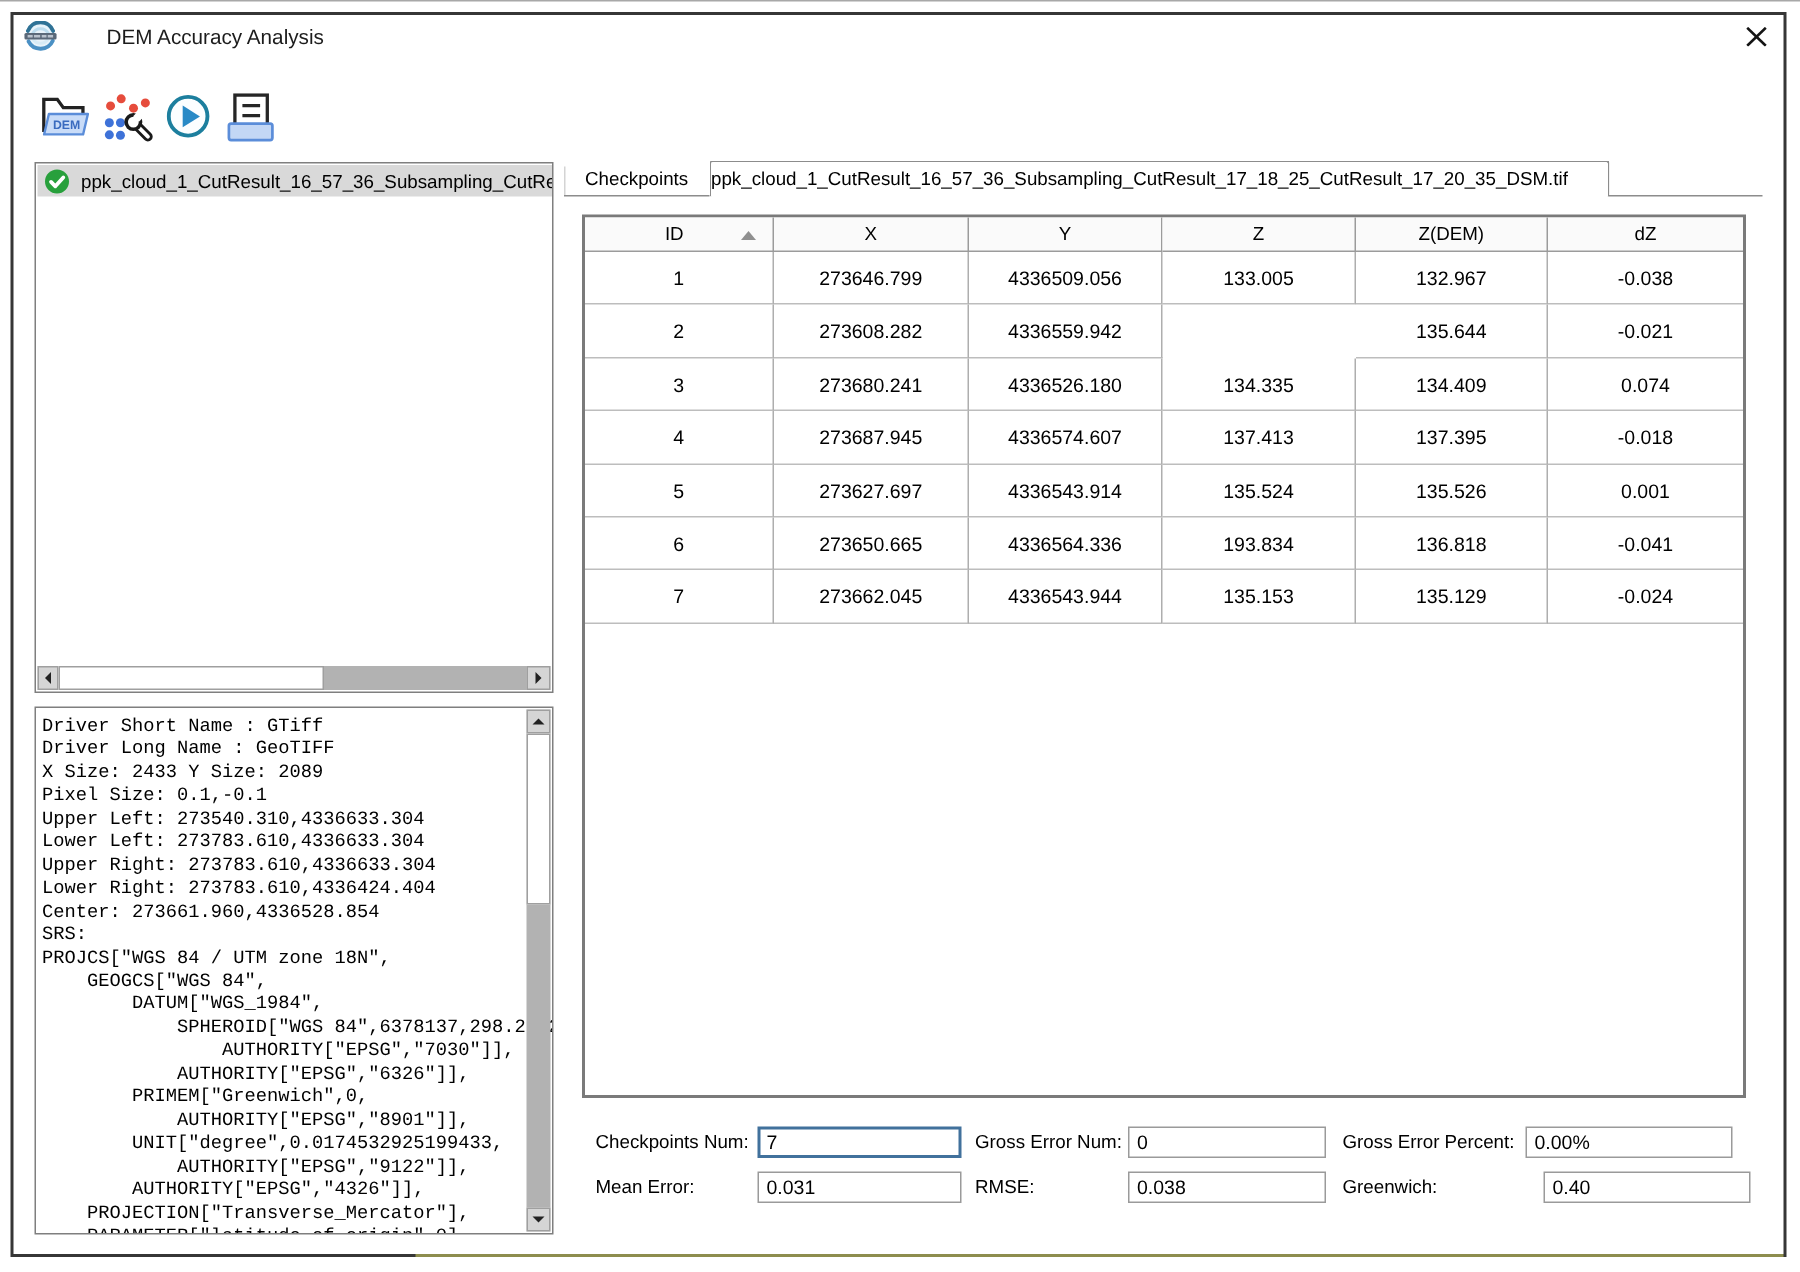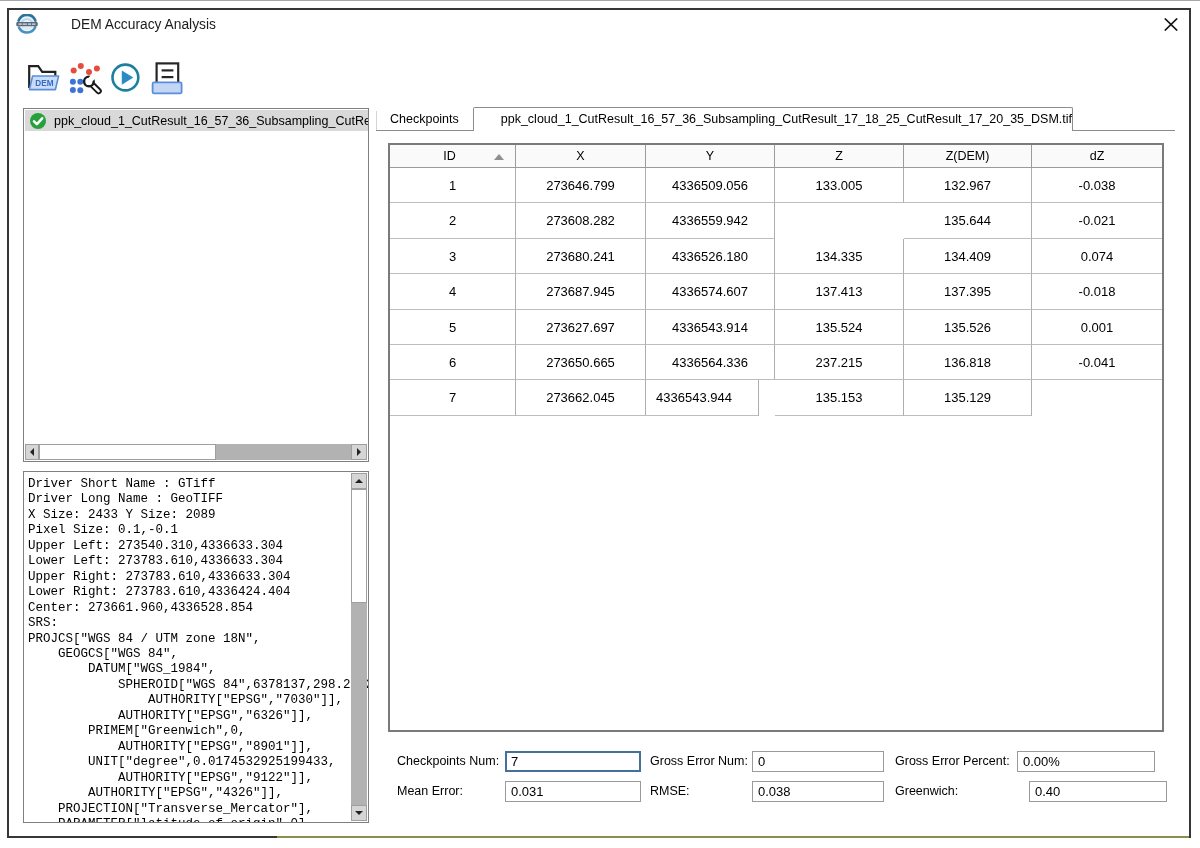--- a/index.html
+++ b/index.html
@@ -22,21 +22,21 @@
 
 .sbbtn { position:absolute; background:#d5d5d5; border:1px solid #9f9f9f; }
 .sbthumb { position:absolute; background:#ffffff; border:1px solid #9f9f9f; }
 .sbtrack { position:absolute; background:#b2b2b2; }
 
 #tabline1 { position:absolute; left:376px; top:130px; width:97px; height:1px; background:#8c8c8c; }
 #tabline2 { position:absolute; left:1072px; top:130px; width:103px; height:1px; background:#8c8c8c; }
 #tabinactive { position:absolute; left:390px; top:112px; font-size:12.5px; color:#000; }
 #tabactive { position:absolute; left:473px; top:107px; width:600px; height:24px;
   border:1px solid #8c8c8c; border-bottom:none; border-radius:2px 2px 0 0;
-  background:#fff; font-size:12.5px; text-align:right; line-height:23px; color:#000; }
+  background:#fff; font-size:12.5px; text-align:left; line-height:23px; color:#000; }
 
 #tbl { position:absolute; left:388px; top:143px; width:776px; height:589px;
   border:2px solid #7a7a7a; background:#fff; }
 .hcell { position:absolute; top:0; height:23px; background:#fafafa;
   border-right:1px solid #9b9b9b; border-bottom:1px solid #9b9b9b;
   font-size:12.5px; text-align:center; line-height:23px; color:#000; }
 .hcell.last { border-right:none; }
 .row { position:absolute; left:0; width:772px; }
 .dcell { position:absolute; top:0; height:100%; border-right:1px solid #aeaeae;
   border-bottom:1px solid #bdbdbd; font-size:13px; text-align:center; color:#000;
@@ -226,30 +226,31 @@
       <div class="dcell" style="left:126px;width:130px">273627.697</div>
       <div class="dcell" style="left:256px;width:129px">4336543.914</div>
       <div class="dcell" style="left:385px;width:129px">135.524</div>
       <div class="dcell" style="left:514px;width:128px">135.526</div>
       <div class="dcell last" style="left:642px;width:130px">0.001</div>
     </div>
   <div class="row" style="top:200px;height:35px">
       <div class="dcell" style="left:0px;width:126px">6</div>
       <div class="dcell" style="left:126px;width:130px">273650.665</div>
       <div class="dcell" style="left:256px;width:129px">4336564.336</div>
-      <div class="dcell" style="left:385px;width:129px">237.215</div>
+      <div class="dcell" style="left:385px;width:129px">193.834</div>
       <div class="dcell" style="left:514px;width:128px">136.818</div>
       <div class="dcell last" style="left:642px;width:130px">-0.041</div>
     </div>
   <div class="row" style="top:235px;height:36px">
       <div class="dcell" style="left:0px;width:126px">7</div>
       <div class="dcell" style="left:126px;width:130px">273662.045</div>
-      <div class="dcell" style="left:240px;width:129px">4336543.944</div>
+      <div class="dcell" style="left:256px;width:129px">4336543.944</div>
       <div class="dcell" style="left:385px;width:129px">135.153</div>
       <div class="dcell" style="left:514px;width:128px">135.129</div>
+      <div class="dcell last" style="left:642px;width:130px">-0.024</div>
     </div>
 </div>
 
 <div class="flabel" style="left:397px;top:754px">Checkpoints Num:</div>
 <div class="finput" id="inp1" style="left:505px;top:751px;width:136px">7</div>
 <div class="flabel" style="left:650px;top:754px">Gross Error Num:</div>
 <div class="finput" style="left:752px;top:751px;width:132px">0</div>
 <div class="flabel" style="left:895px;top:754px">Gross Error Percent:</div>
 <div class="finput" style="left:1017px;top:751px;width:138px">0.00%</div>
 <div class="flabel" style="left:397px;top:784px">Mean Error:</div>

